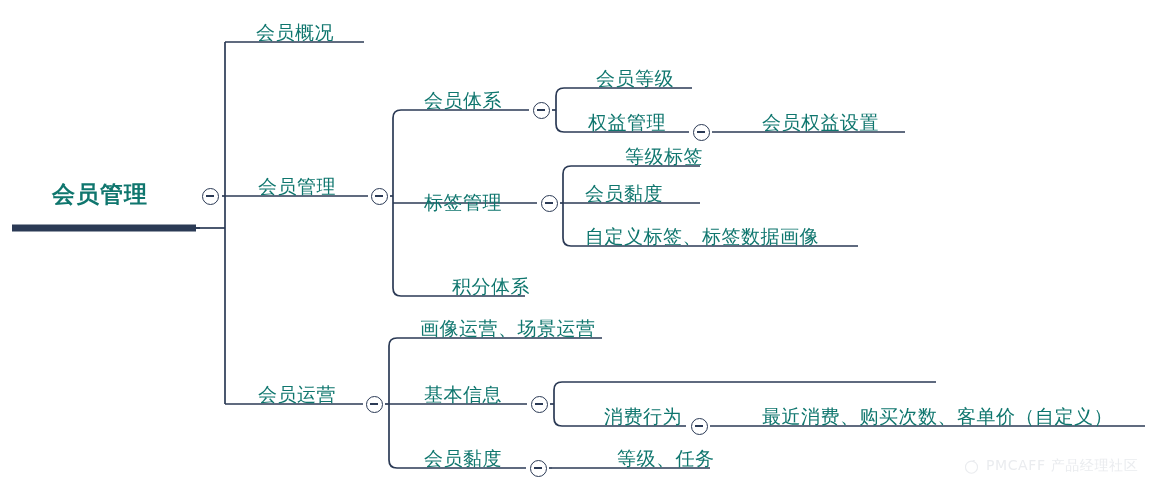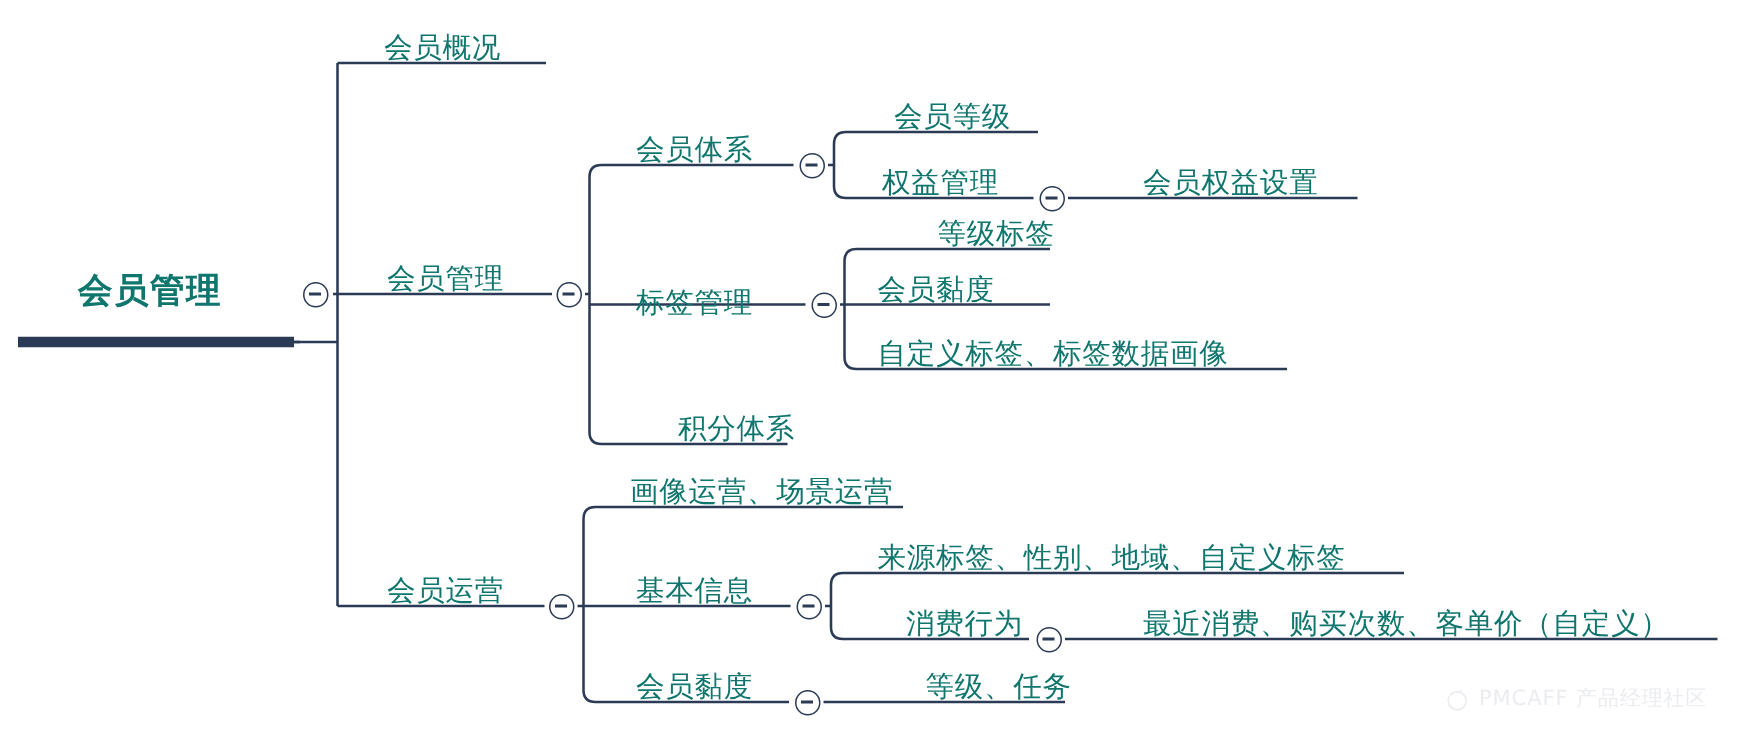--- a/index.html
+++ b/index.html
@@ -168,21 +168,20 @@
   <div class="node" style="left:585px; top:227px;">自定义标签、标签数据画像</div>
 
   <div class="node" style="left:420px; top:319px;">画像运营、场景运营</div>
 
   <div class="node" style="left:424px; top:385px;">基本信息</div>
   <div class="toggle" style="left:531px; top:396px;"></div>
 
   <div class="node" style="left:424px; top:449px;">会员黏度</div>
   <div class="toggle" style="left:530px; top:460px;"></div>
 
-  <div class="node" style="left:585px; top:363px;">来源标签、性别、地域、自定义标签</div>
 
   <div class="node" style="left:604px; top:407px;text-align:right;">消费行为</div>
   <div class="toggle" style="left:691px; top:418px;"></div>
   <div class="node" style="left:762px; top:407px;">最近消费、购买次数、客单价（自定义）</div>
 
   <div class="node" style="left:589px; top:449px;margin-left:28px;">等级、任务</div>
 
   <div class="watermark" style="left:963px; top:457px;">
     <svg class="wm-logo" viewBox="0 0 24 24" xmlns="http://www.w3.org/2000/svg">
       <circle cx="12" cy="13" r="8.5" fill="none" stroke="#eaecef" stroke-width="1.6"></circle>

